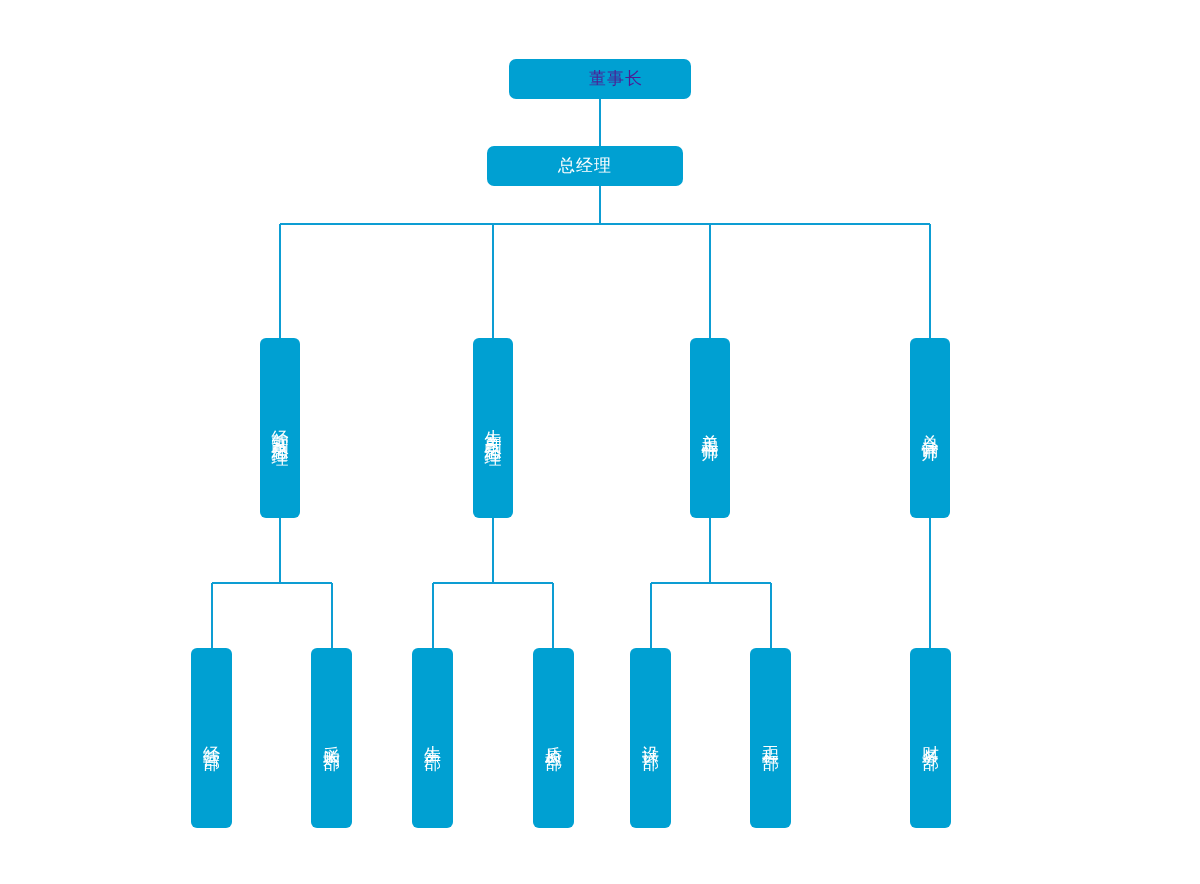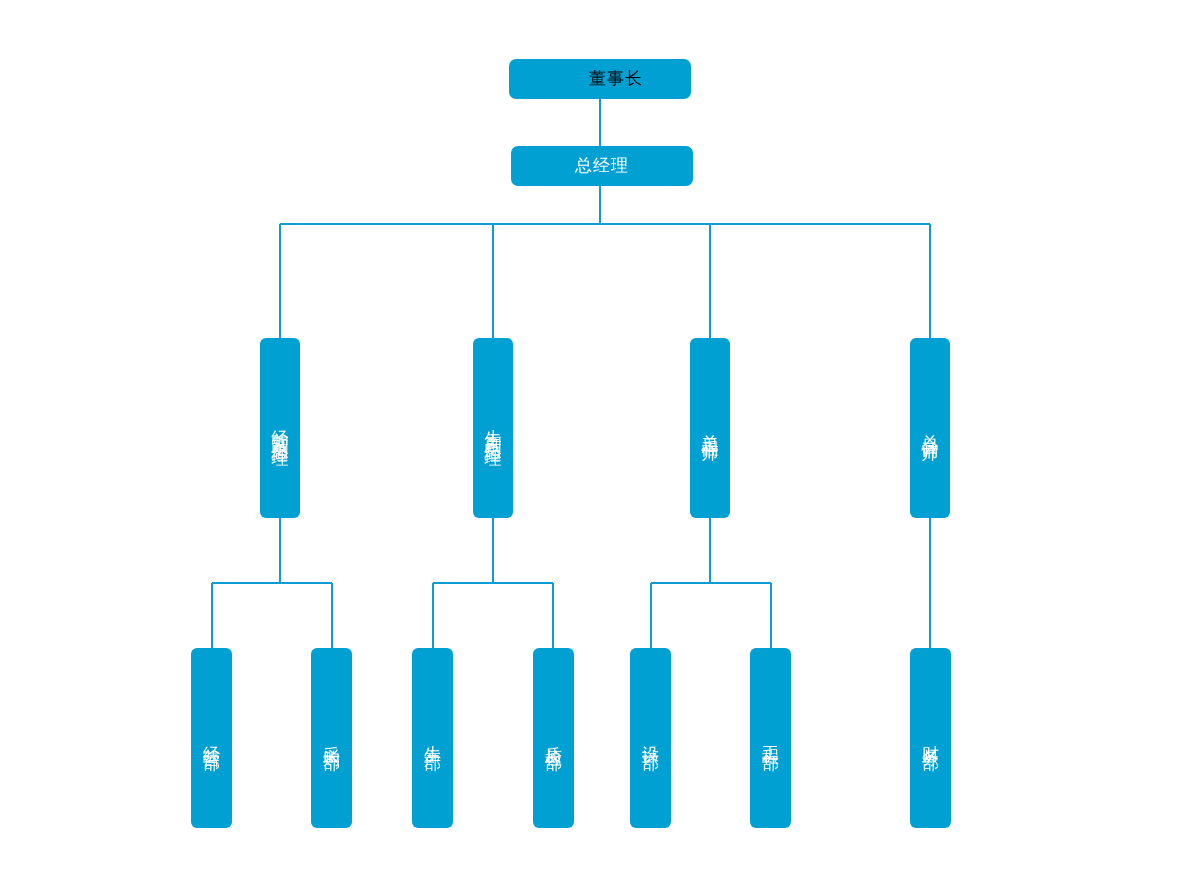--- a/index.html
+++ b/index.html
@@ -85,23 +85,23 @@
       <line x1="553" y1="583" x2="553" y2="648" stroke="#0D9DD3" stroke-width="1.6" stroke-linecap="butt" shape-rendering="crispEdges"></line>
       <line x1="710" y1="518" x2="710" y2="583" stroke="#0D9DD3" stroke-width="1.6" stroke-linecap="butt" shape-rendering="crispEdges"></line>
       <line x1="651" y1="583" x2="771" y2="583" stroke="#0D9DD3" stroke-width="1.6" stroke-linecap="butt" shape-rendering="crispEdges"></line>
       <line x1="651" y1="583" x2="651" y2="648" stroke="#0D9DD3" stroke-width="1.6" stroke-linecap="butt" shape-rendering="crispEdges"></line>
       <line x1="771" y1="583" x2="771" y2="648" stroke="#0D9DD3" stroke-width="1.6" stroke-linecap="butt" shape-rendering="crispEdges"></line>
       <line x1="930" y1="518" x2="930" y2="648" stroke="#0D9DD3" stroke-width="1.6" stroke-linecap="butt" shape-rendering="crispEdges"></line>
     </svg>
 
   <div id="node-layer">
       <div class="node horiz" style="left: 509px; top: 59px; width: 182px; height: 40px; background: rgb(0, 160, 210);">
-        <span class="node-label" style="color: #000000; margin-left: 32px;">董事长</span>
+        <span class="node-label" style="color: #4c1d95; margin-left: 32px;">董事长</span>
       </div>
-      <div class="node horiz" style="left: 511px; top: 146px; width: 182px; height: 40px; background: rgb(0, 160, 210);">
+      <div class="node horiz" style="left: 487px; top: 146px; width: 196px; height: 40px; background: rgb(0, 160, 210);">
         <span class="node-label" style="color: rgb(255, 255, 255);">总经理</span>
       </div>
       <div class="node vert" style="left: 260px; top: 338px; width: 40px; height: 180px; background: rgb(0, 160, 210);">
         <span class="node-label" style="color: rgb(255, 255, 255);">经营副总经理</span>
       </div>
       <div class="node vert" style="left: 473px; top: 338px; width: 40px; height: 180px; background: rgb(0, 160, 210);">
         <span class="node-label" style="color: rgb(255, 255, 255);">生产副总经理</span>
       </div>
       <div class="node vert" style="left: 690px; top: 338px; width: 40px; height: 180px; background: rgb(0, 160, 210);">
         <span class="node-label" style="color: rgb(255, 255, 255);">总工程师</span>

